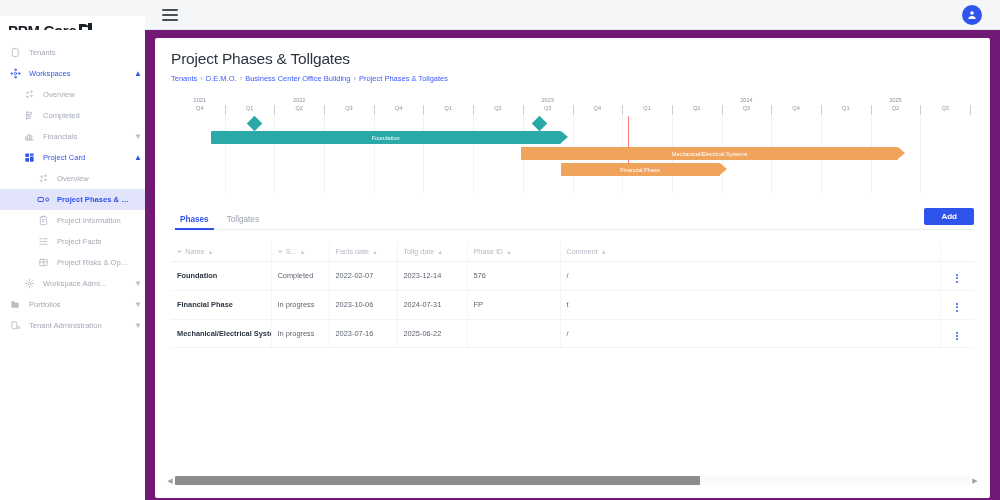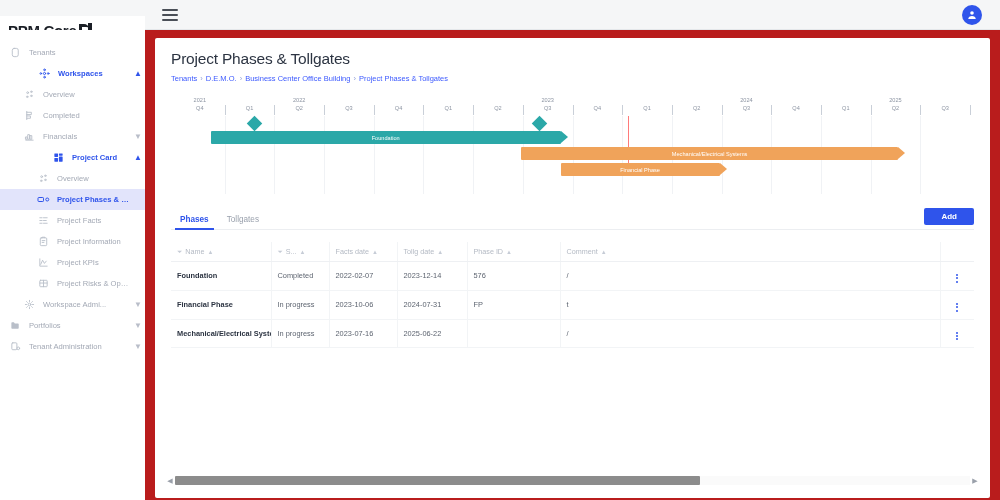--- a/index.html
+++ b/index.html
@@ -58,30 +58,30 @@
   }
   .nav-item .ico {
     width: 14px; height: 14px; flex: none; display: flex;
     align-items: center; justify-content: center; margin-right: 7px;
   }
   .nav-item .lbl { flex: 1; white-space: nowrap; overflow: hidden; text-overflow: ellipsis; }
   .nav-item .chev { width: 14px; flex: none; text-align: center; font-size: 8px; color: #2f54eb; }
   .nav-item.lvl0 { padding-left: 8px; }
   .nav-item.lvl1 { padding-left: 22px; }
   .nav-item.lvl2 { padding-left: 36px; }
-  .nav-item.accent { color: #2f54eb; font-weight: bold; margin-left: 29px; }
+  .nav-item.accent { color: #2f54eb; font-weight: normal; }
   .nav-item.active {
     background: #e2e4fb; color: #2f54eb; font-weight: bold;
   }
   .nav-item .chev.grey { color: #b9bec9; }
 
   
   .main {
     position: absolute; top: 30px; left: 145px; width: 855px; height: 470px;
-    background: #b91c1c; padding: 8px 10px 0 10px;
+    background: #701a75; padding: 8px 10px 0 10px;
   }
   .card {
     background: #ffffff; width: 835px; height: 460px;
     border-radius: 2px; position: relative; overflow: hidden;
   }
 
   .page-head { padding: 12px 16px 0 16px; }
   .page-title { font-size: 15.5px; color: #2c3442; font-weight: normal; letter-spacing: -0.2px; }
   .breadcrumb { margin-top: 6px; font-size: 7.5px; color: #3d5afe; display: flex; gap: 3px; align-items: center; flex-wrap: nowrap; }
   .breadcrumb .crumb { cursor: pointer; white-space: nowrap; }
@@ -278,46 +278,36 @@
             <rect x="2" y="5" width="11" height="8" rx="1.5"></rect>
             <circle cx="20.5" cy="9" r="3"></circle>
           </svg>
         </span>
         <span class="lbl">Project Phases &amp; Tollg...</span>
         <span class="chev"></span>
       </div>
       <div class="nav-item lvl2">
         <span class="ico">
           <svg width="11" height="11" viewBox="0 0 24 24" fill="none" stroke="#b9bfc9" stroke-width="2" stroke-linecap="round" stroke-linejoin="round">
-            <path d="M4 6h5M4 12h5M4 18h5"></path>
-            <path d="M12 6h8M12 12h6M12 18h8"></path>
-          </svg>
-        </span>
-        <span class="lbl">Project Facts</span>
-        <span class="chev"></span>
-      </div>
-      <div class="nav-item lvl2">
-        <span class="ico">
-          <svg width="11" height="11" viewBox="0 0 24 24" fill="none" stroke="#b9bfc9" stroke-width="2" stroke-linecap="round" stroke-linejoin="round">
             <rect x="5" y="4" width="14" height="17" rx="2"></rect>
             <path d="M9 4V2.6h6V4"></path>
             <path d="M9 10h6M9 14h4"></path>
           </svg>
         </span>
         <span class="lbl">Project Information</span>
         <span class="chev"></span>
       </div>
       <div class="nav-item lvl2">
         <span class="ico">
           <svg width="11" height="11" viewBox="0 0 24 24" fill="none" stroke="#b9bfc9" stroke-width="2" stroke-linecap="round" stroke-linejoin="round">
-            <path d="M4 4v16h16"></path>
-            <path d="M6 16l4-9 4 7 4-5"></path>
-          </svg>
-        </span>
-        <span class="lbl">Project KPIs</span>
+            <path d="M4 6h5M4 12h5M4 18h5"></path>
+            <path d="M12 6h8M12 12h6M12 18h8"></path>
+          </svg>
+        </span>
+        <span class="lbl">Project Facts</span>
         <span class="chev"></span>
       </div>
       <div class="nav-item lvl2">
         <span class="ico">
           <svg width="11" height="11" viewBox="0 0 24 24" fill="none" stroke="#b9bfc9" stroke-width="2" stroke-linecap="round" stroke-linejoin="round">
             <rect x="4" y="5" width="16" height="14" rx="1.5"></rect>
             <path d="M4 11h16M12 5v14"></path>
           </svg>
         </span>
         <span class="lbl">Project Risks &amp; Opport...</span>

